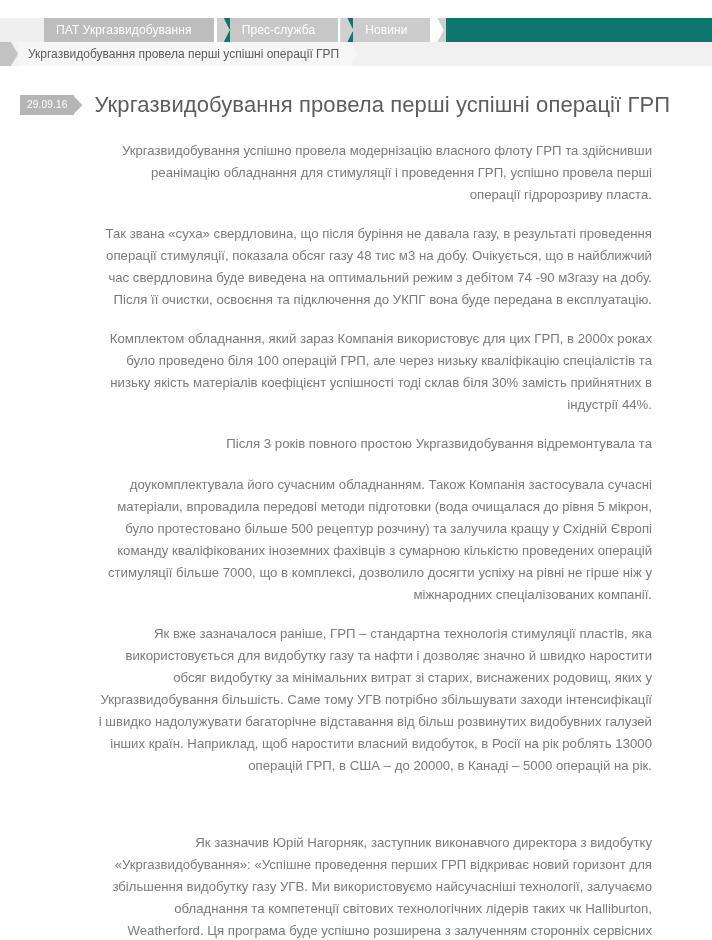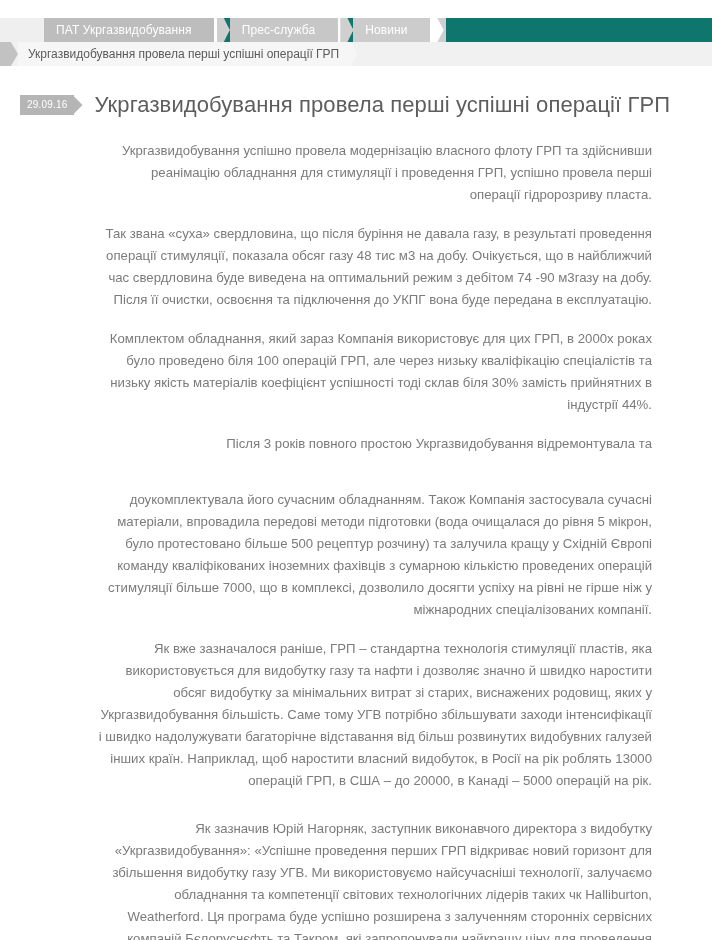--- a/index.html
+++ b/index.html
@@ -203,22 +203,22 @@
   .article-body {
     padding: 22px 60px 0 98px;
   }
   .article-body p {
     margin: 0 0 17px 0;
     font-size: 13.2px;
     line-height: 22px;
     color: #7b7b7b;
     text-align: right;
   }
-  .article-body p.tight { margin-bottom: 34px; }
-  .article-body p.gap-lg { margin-bottom: 26px; }
+  .article-body p.tight { margin-bottom: 19px; }
+  .article-body p.gap-lg { margin-bottom: 55px; }
 </style>
 </head>
 <body>
 
 <div class="breadcrumb-region">
 
   <div class="crumb-row row-top">
     <div class="lead-arrow"></div>
 
     <div class="crumb level1">

